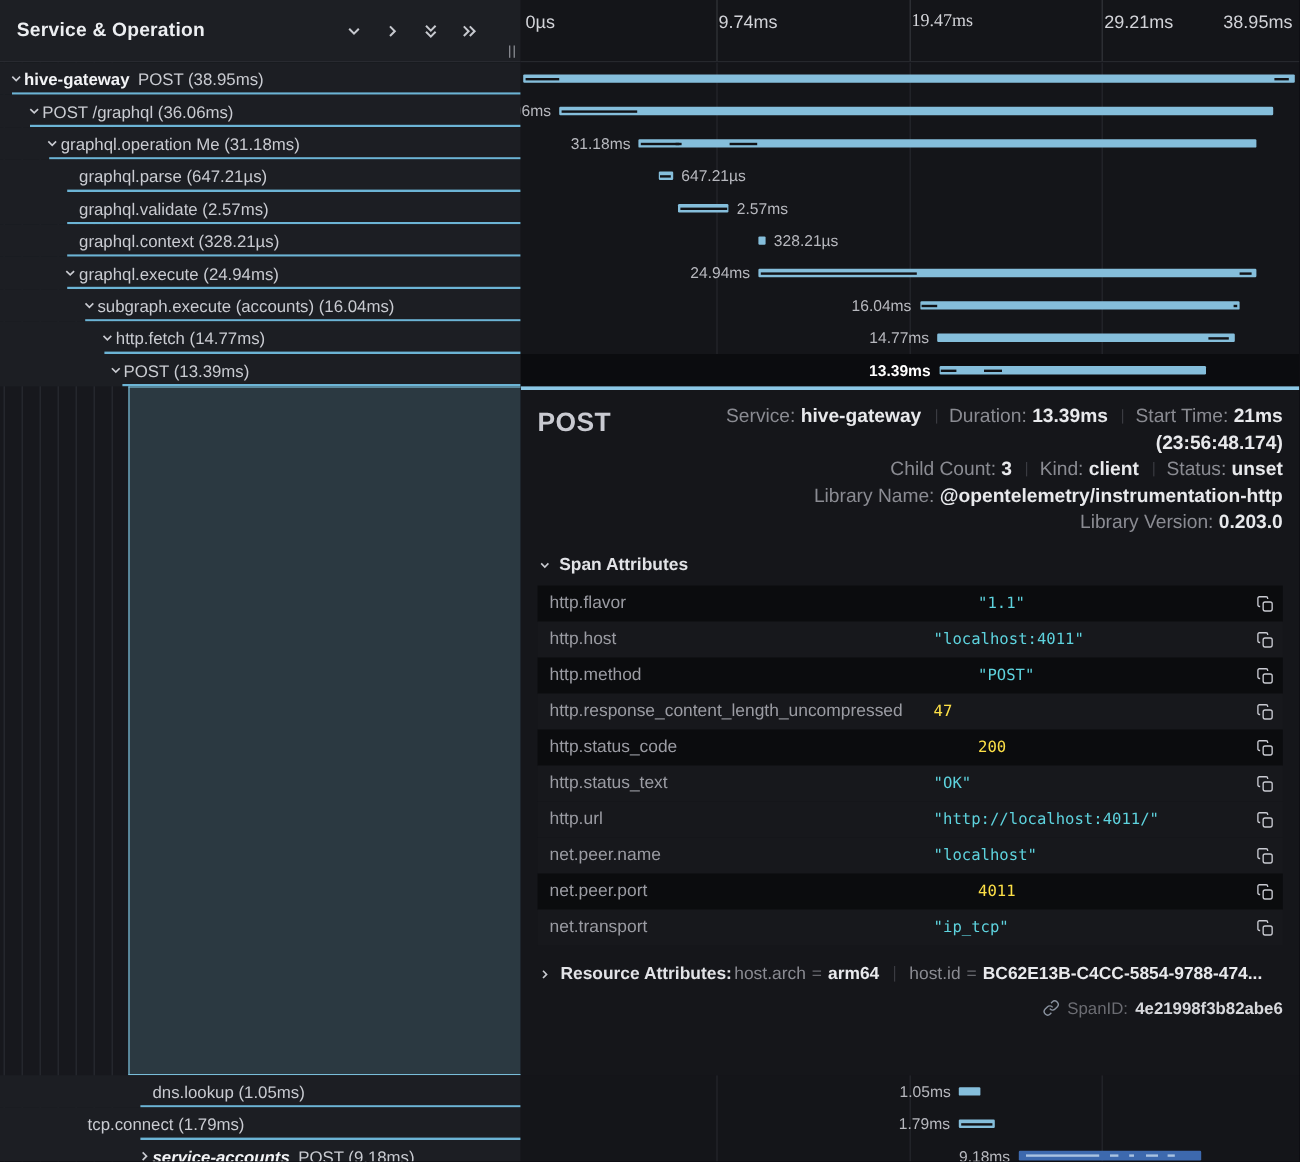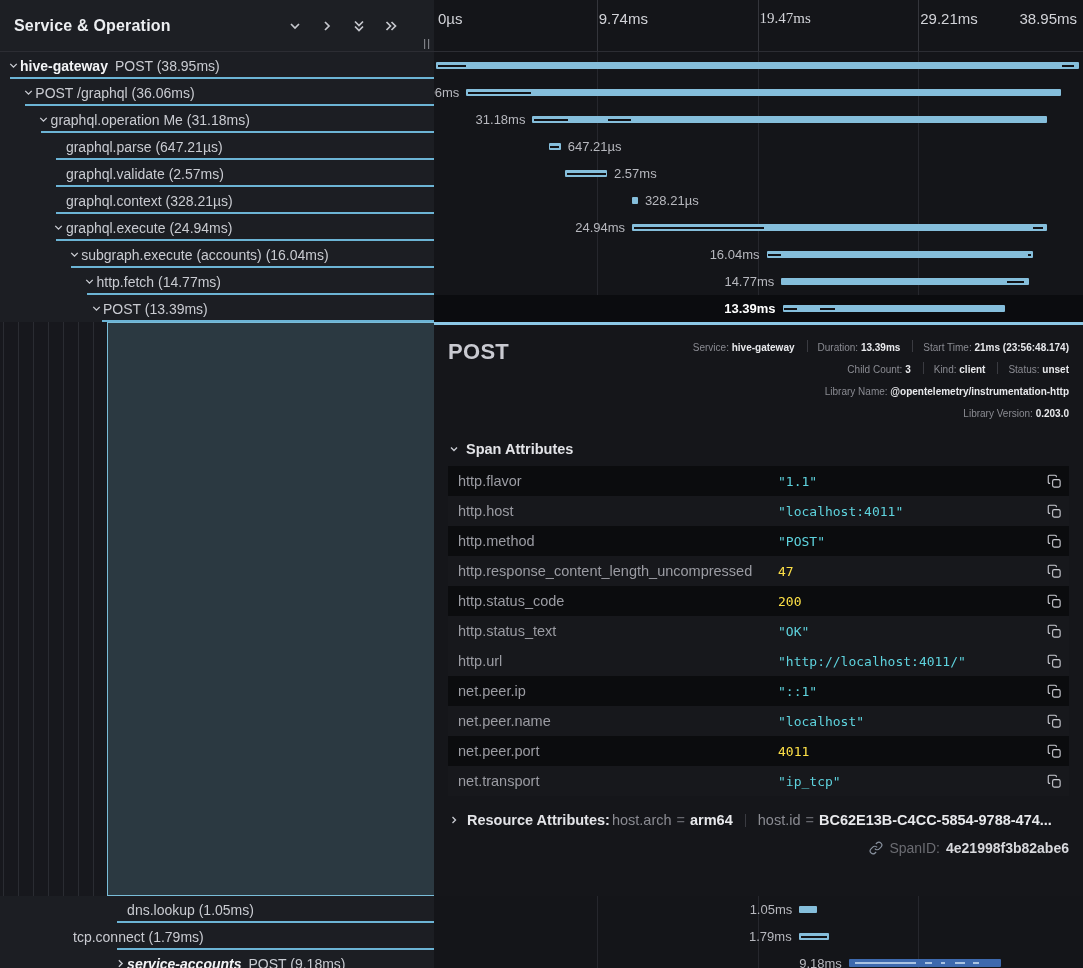--- a/index.html
+++ b/index.html
@@ -60,31 +60,31 @@
   .bar-label { position:absolute; top:0; line-height:27px; font-size:13px; color:#b7b8be; white-space:nowrap; }
   .bar-label.bold { color:#ffffff; font-weight:bold; }
   
   .detail {
     height:574px; background:#15161a; border-top:3px solid #8cc8e6;
     padding:12px 14px 0 14px; overflow:hidden; position:relative;
   }
   .d-head { display:flex; }
   .d-title { font-size:22px; font-weight:bold; color:#c9cad1; letter-spacing:.3px; padding-top:2px; }
   .d-meta { flex:1; text-align:right; }
-  .d-meta-line { line-height:22px; font-size:10px; }
+  .d-meta-line { line-height:22px; font-size:16px; }
   .d-meta-item { display:inline; }
   .d-meta-item + .d-meta-item::before { content:""; display:inline-block; width:1px; height:12px; background:#3a3b41; margin:0 10px -1px 12px; }
   .d-label { color:#8a8b92; }
   .d-value { color:#e8e9ec; font-weight:bold; }
   .sec-head { display:flex; align-items:center; gap:6px; margin-top:16px; cursor:pointer; }
   .sec-head svg { stroke:#c9cbd1; }
   .sec-title { font-size:14.5px; font-weight:bold; color:#e2e3e7; }
   .attr-table { margin-top:9px; }
   .attr-row { height:30px; display:flex; align-items:center; }
-  .attr-row.odd { background:#0b0c0e; }
+  .attr-row.odd { background:#0b0c0e;gap:37px; }
   .attr-row.even { background:#17181c; }
   .attr-key { width:330px; padding-left:10px; color:#9b9ca3; font-size:14.5px; overflow:hidden; white-space:nowrap; }
   .attr-val { flex:1; font-family:"DejaVu Sans Mono", monospace; font-size:13px; white-space:nowrap; overflow:hidden; }
   .attr-val.string { color:#5ed3de; }
   .attr-val.number { color:#fde047; }
   .copy-btn { width:30px; display:flex; justify-content:center; cursor:pointer; flex:none; }
   .copy-btn svg { stroke:#c9cad1; }
   .res-line { display:flex; align-items:center; margin-top:16px; font-size:14.5px; white-space:nowrap; overflow:hidden; }
   .res-line svg { stroke:#c9cbd1; margin-right:7px; flex:none; }
   .res-title { font-weight:bold; color:#e2e3e7; margin-right:2px; }
@@ -437,30 +437,20 @@
             <div class="attr-row even">
               <div class="attr-key">http.url</div>
               <div class="attr-val string">"http://localhost:4011/"</div>
               <div class="copy-btn">
                 <svg width="15" height="15" viewBox="0 0 24 24" fill="none" stroke-width="1.8">
                   <rect x="9" y="9" width="12" height="12" rx="2.5"></rect>
                   <path d="M5 15H4a2 2 0 0 1-2-2V4a2 2 0 0 1 2-2h9a2 2 0 0 1 2 2v1"></path>
                 </svg>
               </div>
             </div>
-            <div class="attr-row odd">
-              <div class="attr-key">net.peer.ip</div>
-              <div class="attr-val string">"::1"</div>
-              <div class="copy-btn">
-                <svg width="15" height="15" viewBox="0 0 24 24" fill="none" stroke-width="1.8">
-                  <rect x="9" y="9" width="12" height="12" rx="2.5"></rect>
-                  <path d="M5 15H4a2 2 0 0 1-2-2V4a2 2 0 0 1 2-2h9a2 2 0 0 1 2 2v1"></path>
-                </svg>
-              </div>
-            </div>
             <div class="attr-row even">
               <div class="attr-key">net.peer.name</div>
               <div class="attr-val string">"localhost"</div>
               <div class="copy-btn">
                 <svg width="15" height="15" viewBox="0 0 24 24" fill="none" stroke-width="1.8">
                   <rect x="9" y="9" width="12" height="12" rx="2.5"></rect>
                   <path d="M5 15H4a2 2 0 0 1-2-2V4a2 2 0 0 1 2-2h9a2 2 0 0 1 2 2v1"></path>
                 </svg>
               </div>
             </div>

